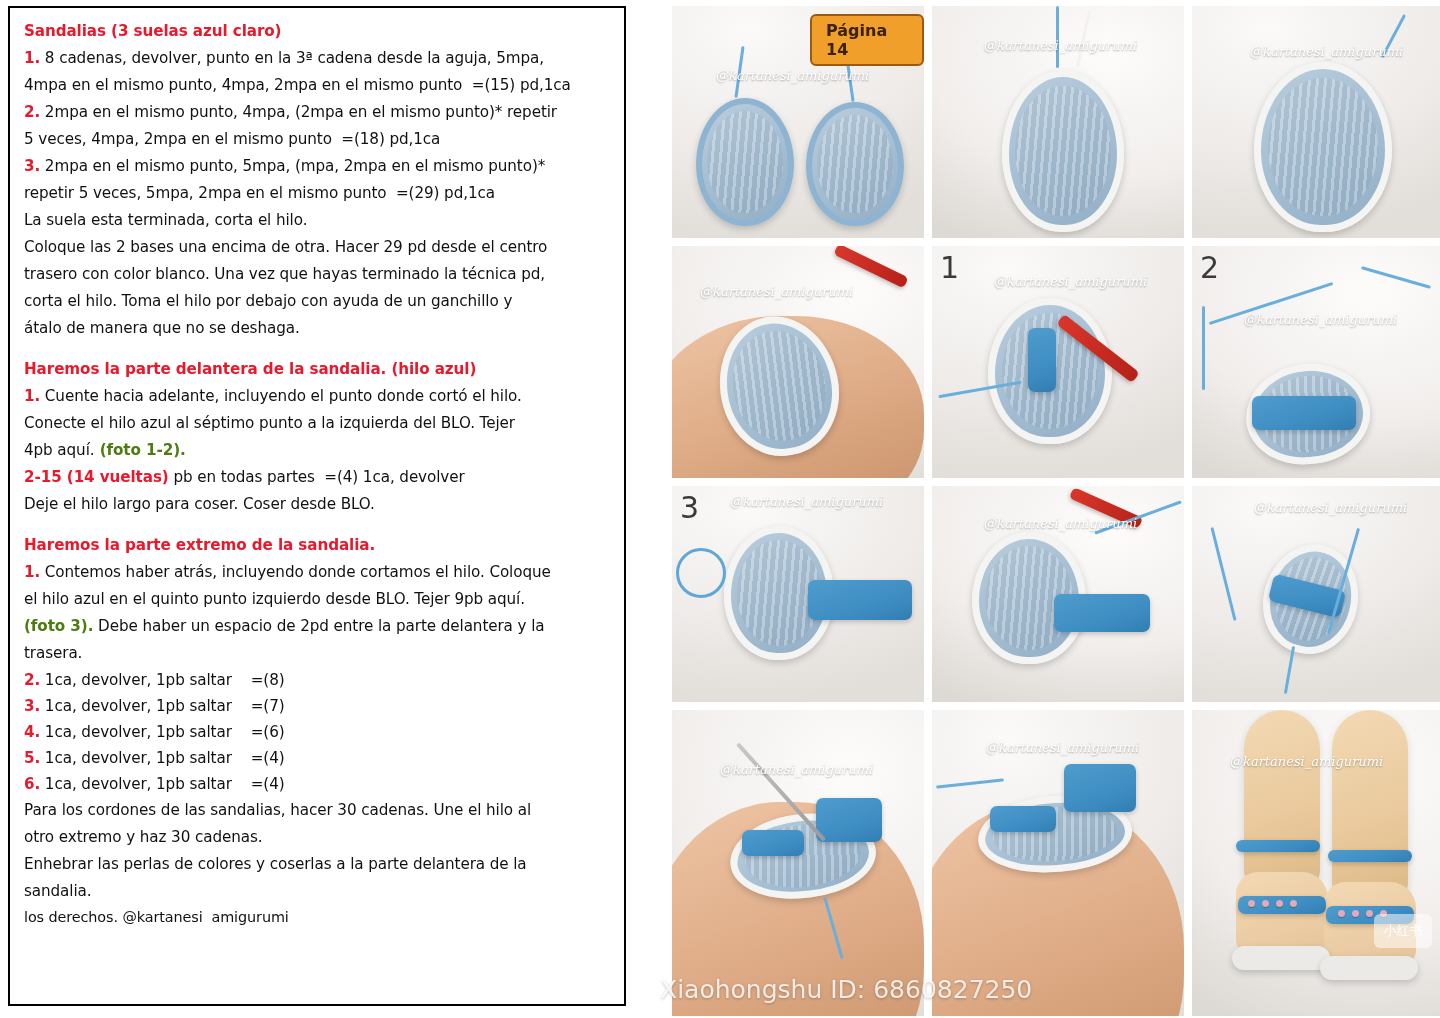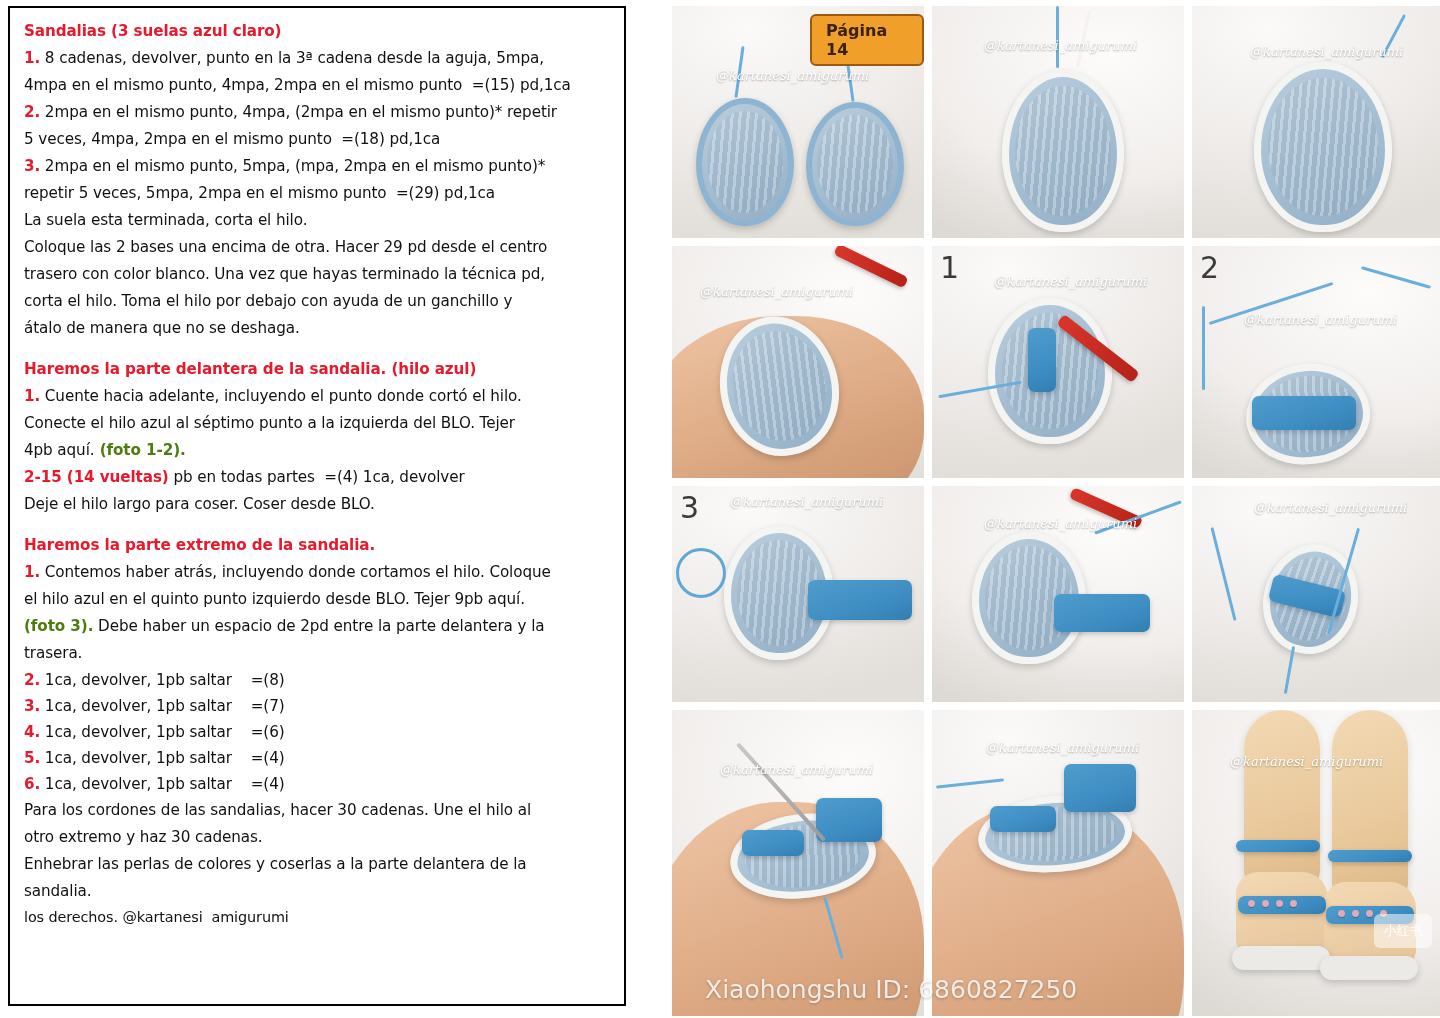--- a/index.html
+++ b/index.html
@@ -111,21 +111,20 @@
   .bigwm {
     position: absolute;
     left: 660px;
     bottom: 14px;
     color: rgba(255,255,255,0.82);
     font-size: 25px;
     font-family: "DejaVu Sans", sans-serif;
     z-index: 20;
     white-space: nowrap;
     text-shadow: 0 1px 3px rgba(0,0,0,0.25);
-    margin-left: 45px;
   }
   .xhs-logo {
     position: absolute;
     right: 12px;
     bottom: 68px;
     width: 58px;
     height: 34px;
     background: rgba(255,255,255,0.55);
     border-radius: 6px;
     z-index: 21;

